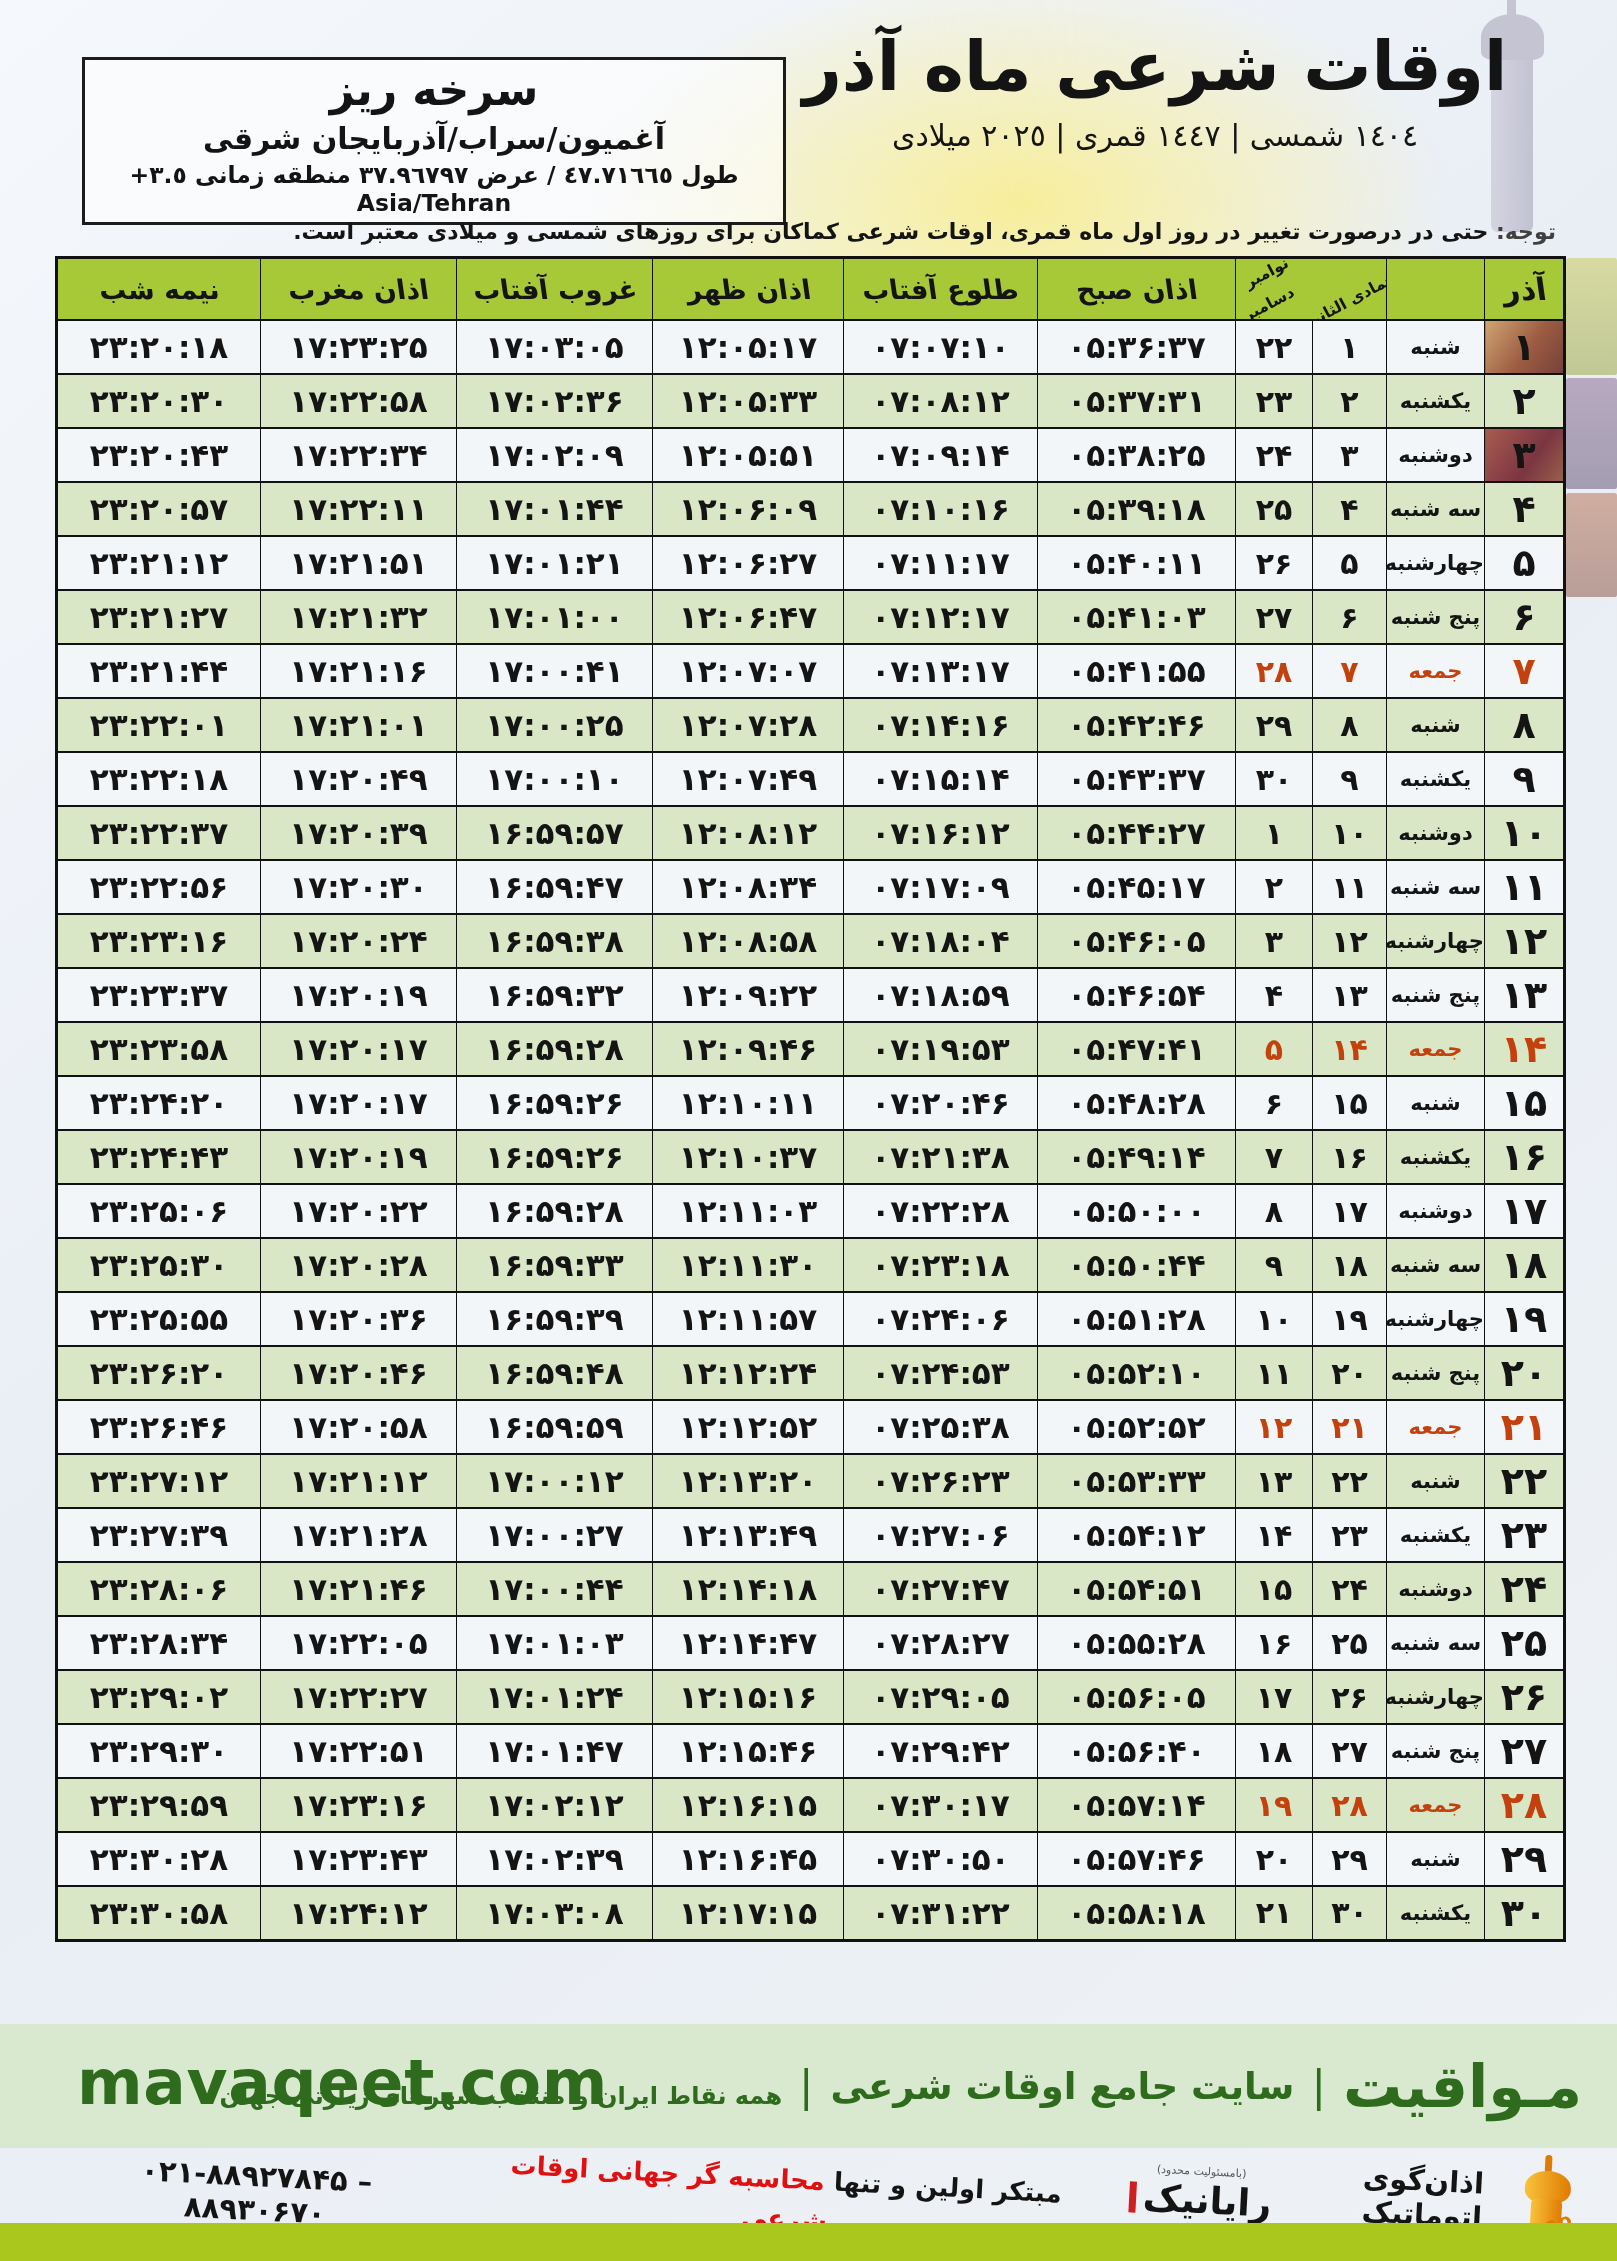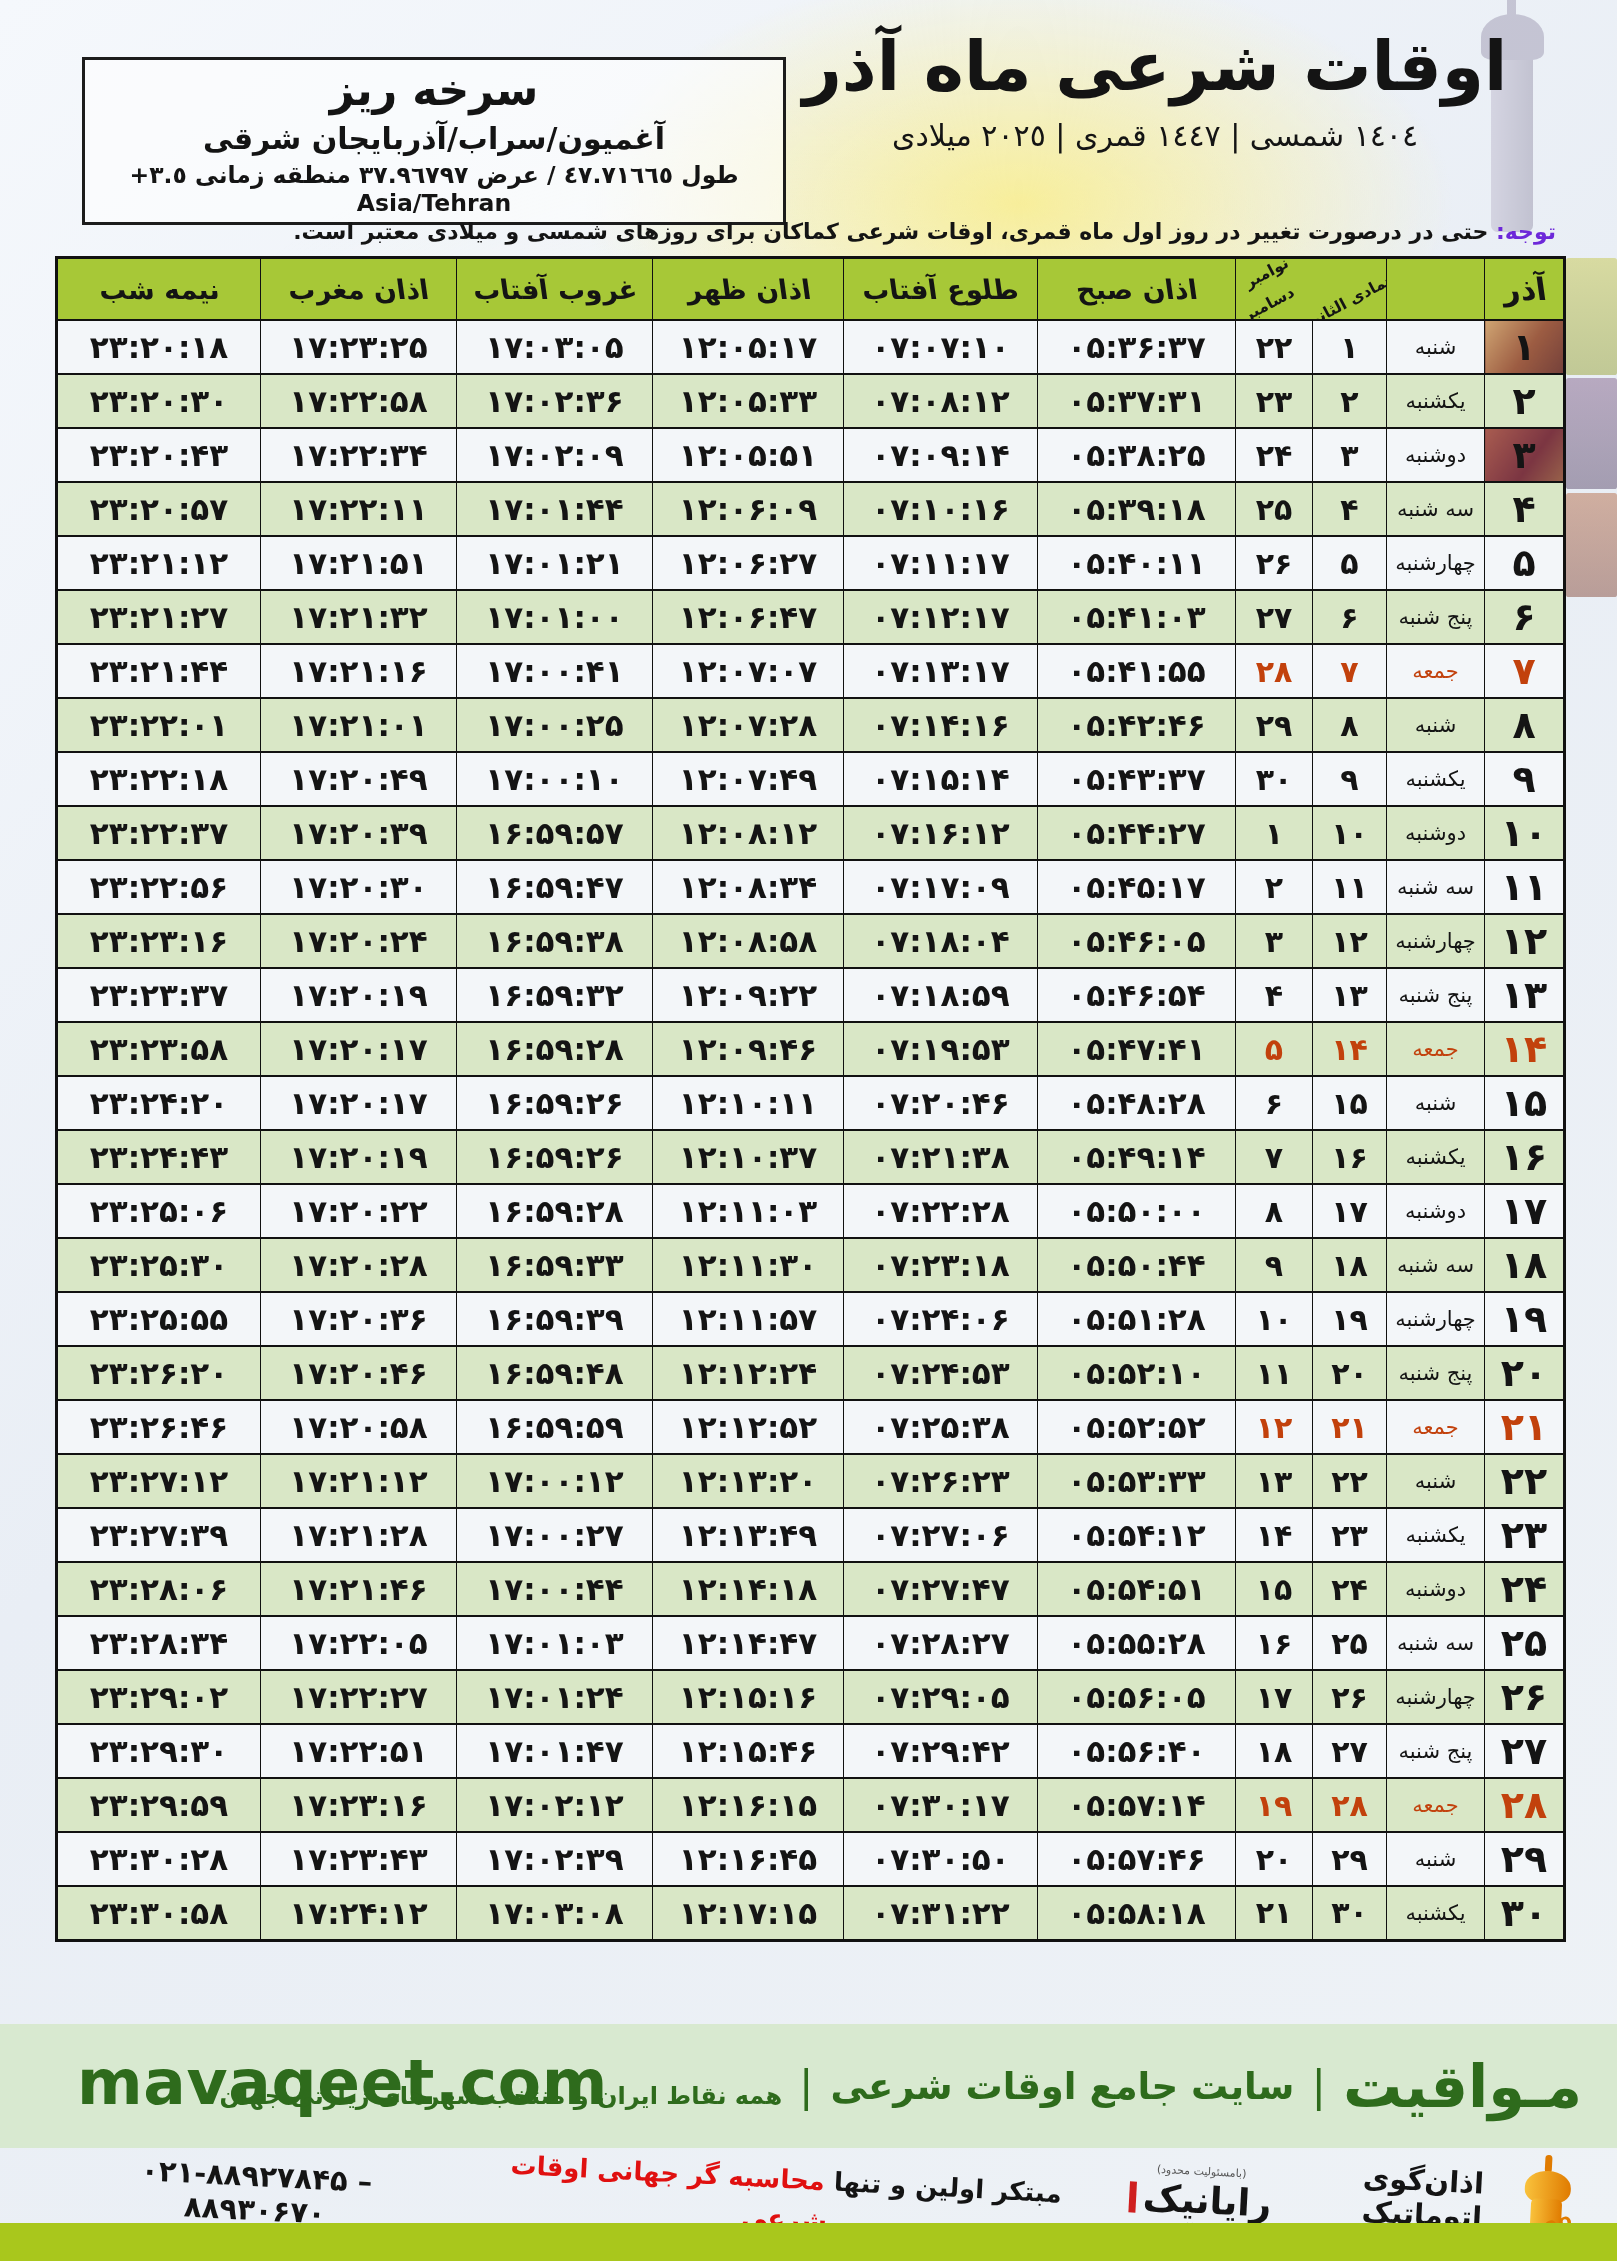--- a/index.html
+++ b/index.html
@@ -35,21 +35,21 @@
   .loc-region{font-size:30px;font-weight:700;}
   .loc-coords{font-size:23.5px;font-weight:700;direction:rtl;}
 
   .title-block{position:absolute;right:52px;top:26px;width:822px;text-align:center;direction:rtl;}
   .page-title{font-size:68px;font-weight:700;line-height:1.2;}
   .page-subtitle{font-size:33px;font-weight:700;margin-top:3.9px;}
   .calendar-line{font-size:30px;font-weight:500;margin-top:10.4px;}
 
   .notice{position:absolute;right:62px;top:219px;width:1501px;direction:rtl;text-align:right;
     font-size:22px;font-weight:700;}
-  .notice .notice-label{color:#6d28d9;}
+  .notice .notice-label{color:#404040;}
 
   
   table.prayer-table{position:absolute;left:55px;top:256px;width:1507px;
     border-collapse:collapse;table-layout:fixed;direction:rtl;
     border:3.9px solid #111;}
   .prayer-table th,.prayer-table td{
     border-right:1.3px solid #111;border-left:1.3px solid #111;
     border-top:2.6px solid #111;border-bottom:2.6px solid #111;
     text-align:center;vertical-align:middle;padding:0;overflow:hidden;}
   .prayer-table thead th{height:60px;background:#a7c837;font-size:27px;font-weight:700;}
@@ -60,21 +60,21 @@
     transform:rotate(-28deg);transform-origin:right top;white-space:nowrap;}
   .th-months .m2{position:absolute;top:3.9px;left:6.5px;font-size:15.7px;font-weight:700;
     transform:rotate(-28deg);white-space:nowrap;}
   .th-months .m3{position:absolute;bottom:6.5px;left:5.2px;font-size:15.7px;font-weight:700;
     transform:rotate(-28deg);white-space:nowrap;}
   .prayer-table tbody tr{height:54px;}
   .prayer-table tbody tr:nth-child(odd) td{background:#f3f6f9;}
   .prayer-table tbody tr:nth-child(even) td{background:#d9e7c6;}
   td.c-time{font-size:31px;font-weight:700;}
   td.c-date{font-size:30px;font-weight:700;}
-  td.c-wd{font-size:21px;font-weight:400;}
+  td.c-wd{font-size:21px;font-weight:700;}
   td.c-azar{font-size:38px;font-weight:700;}
   tr.friday td.red{color:#c2410c;}
   
   .prayer-table tbody tr:nth-child(1) td.c-azar{background:linear-gradient(125deg,#cfa472,#9c5c42 55%,#75413a);}
   .prayer-table tbody tr:nth-child(3) td.c-azar{background:linear-gradient(125deg,#a85c50,#7b3542 60%,#97614a);}
 
   
   .mavaqeet-band{position:absolute;left:0;top:2024px;width:1618px;height:124px;background:#d8e9d0;}
   .site-domain{position:absolute;left:77px;top:22px;font-size:63px;font-weight:700;color:#2e6b1c;letter-spacing:0.7px;}
   .band-fa{position:absolute;right:36px;top:0;height:100%;display:flex;align-items:center;gap:17px;

